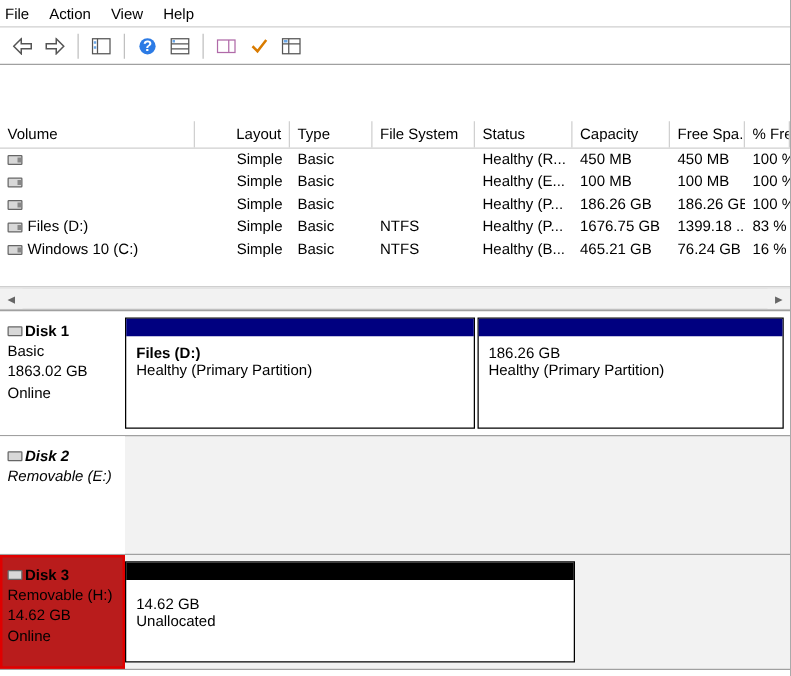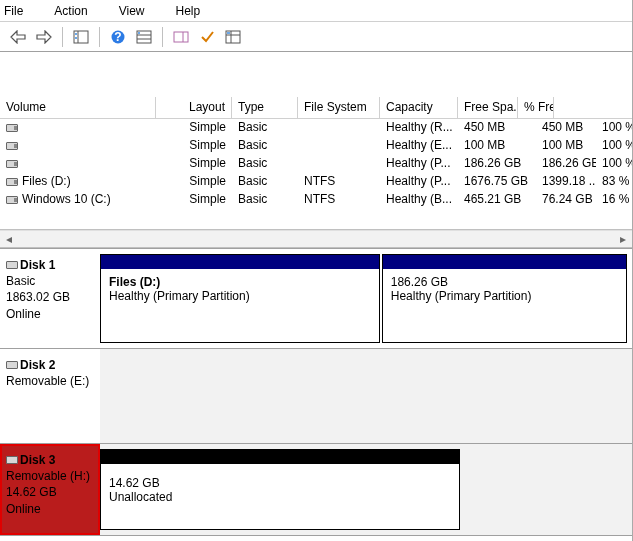--- a/index.html
+++ b/index.html
@@ -1,18 +1,18 @@
 <!DOCTYPE html>
 <html><head>
 <meta charset="utf-8">
 <style>
   * { box-sizing: border-box; margin: 0; padding: 0; font-family: "Segoe UI", Tahoma, sans-serif; font-size: 12px; color: #000; }
   body { background: #fff; width: 633px; height: 541px; overflow: hidden; border-right: 1px solid #aaa; }
   
-  .menubar { display: flex; padding: 2px 4px; gap: 31px; border-bottom: 1px solid #d0d0d0; height: 22px; align-items: center; }
+  .menubar { display: flex; padding: 2px 4px; gap: 16px; border-bottom: 1px solid #d0d0d0; height: 22px; align-items: center; }
   .menubar span { cursor: default; }
   
   .toolbar { display: flex; align-items: center; height: 30px; padding: 0 6px; gap: 2px; border-bottom: 1px solid #a0a0a0; }
   .tbtn { width: 24px; height: 24px; display: flex; align-items: center; justify-content: center; border: 1px solid transparent; }
   .tsep { width: 1px; height: 20px; background: #c0c0c0; margin: 0 4px; }
   .arrow-svg { width: 16px; height: 14px; }
   .ico { width: 16px; height: 16px; }
   
   .vols { border-bottom: 1px solid #c0c0c0; }
   .vhead { display: flex; background: #fff; border-bottom: 1px solid #d0d0d0; height: 22px; margin-top: 45px; }
@@ -120,20 +120,21 @@
       </svg>
   </div>
 </div>
 
 <div class="vols">
   <div class="vhead">
     <div class="c-vol">Volume</div>
     <div class="c-lay">Layout</div>
     <div class="c-typ">Type</div>
     <div class="c-fs">File System</div>
+    <div class="c-st">Status</div>
     <div class="c-cap">Capacity</div>
     <div class="c-fr">Free Spa...</div>
     <div class="c-pc">% Fre</div>
   </div>
   <div class="vrow">
     <div class="c-vol"><span class="diskico"></span><span></span></div>
     <div class="c-lay">Simple</div>
     <div class="c-typ">Basic</div>
     <div class="c-fs"></div>
     <div class="c-st">Healthy (R...</div>
@@ -211,21 +212,21 @@
         <div class="pbar bar-primary"></div>
         <div class="pbody">
           <div class="pname"></div>
           <div>186.26 GB</div>
           <div>Healthy (Primary Partition)</div>
         </div>
       </div>
     </div>
   </div>
 
-  <div class="diskentry gray-zone" style="height:95px;">
+  <div class="diskentry gray-zone" style="height:95px;font-style:italic;">
     <div class="dinfo" style="background:#fff;">
       <div class="dinfo-line"><span class="dicon"></span><span class="dtitle">Disk 2</span></div>
       <div class="dinfo-line">Removable (E:)</div>
     </div>
     <div class="dparts"></div>
   </div>
 
   <div class="diskentry gray-zone" style="height:92px;">
     <div class="dinfo highlight" style="background:#b91c1c;">
       <div class="dinfo-line"><span class="dicon"></span><span class="dtitle">Disk 3</span></div>

